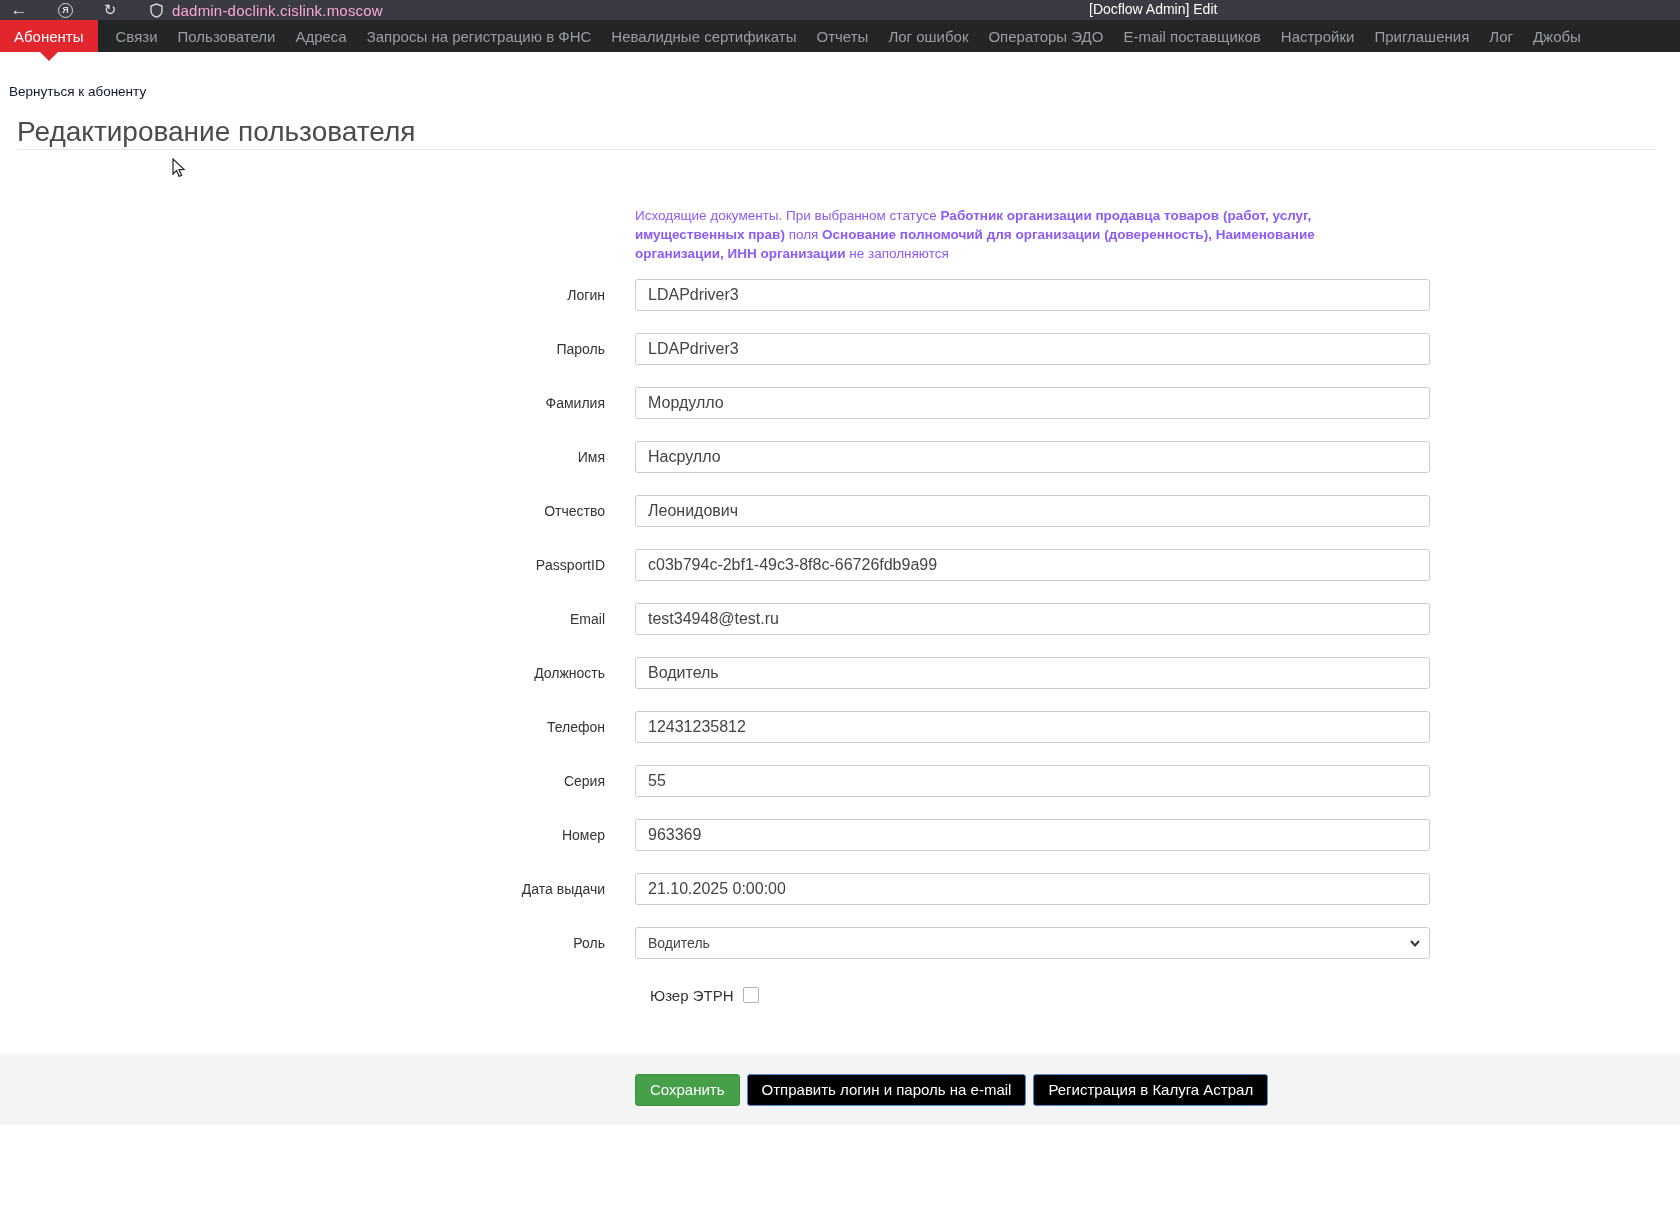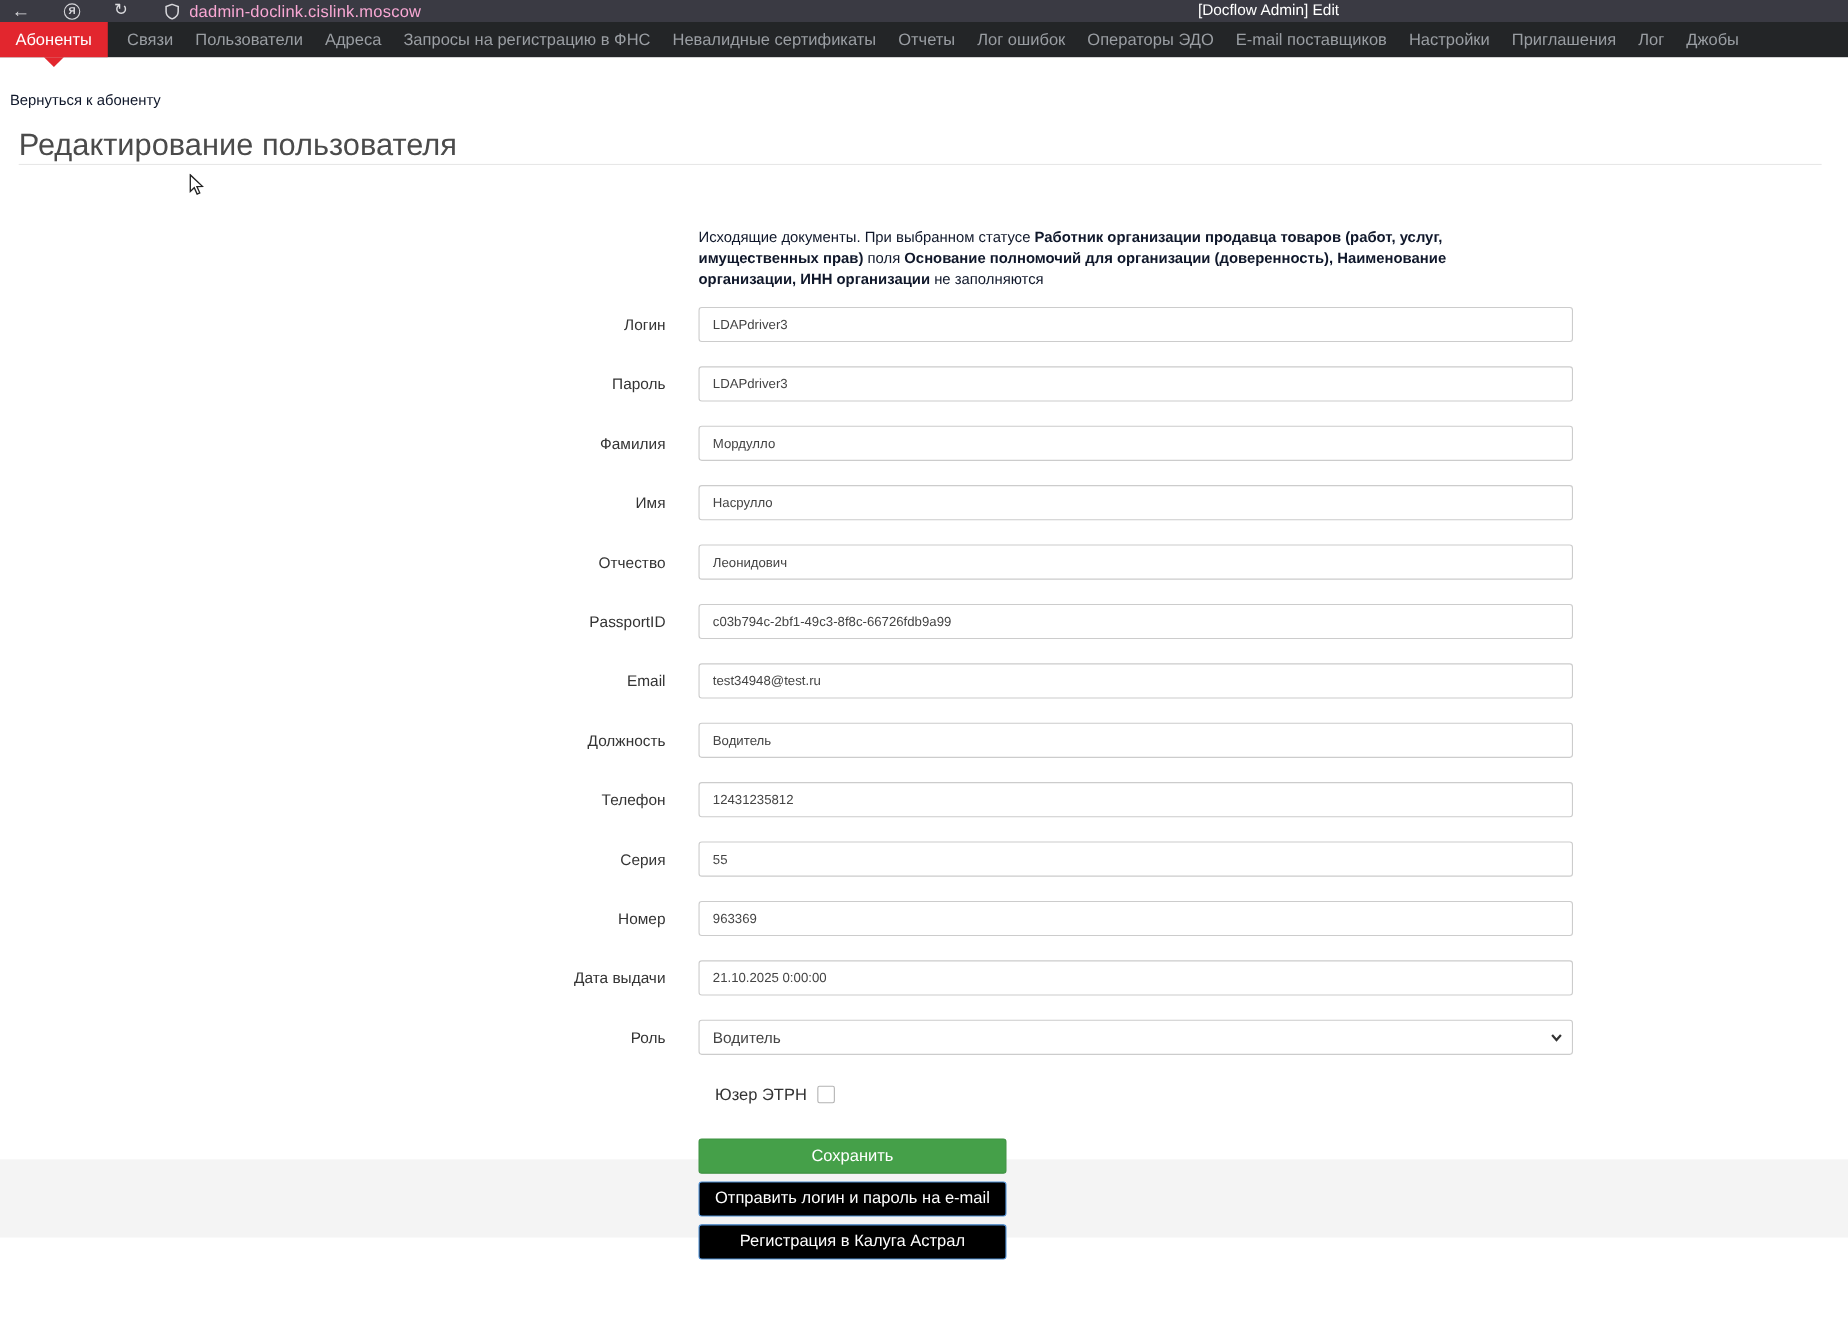--- a/index.html
+++ b/index.html
@@ -26,42 +26,42 @@
   .nav-item.active { position:relative; background:#e2262e; color:#fff; padding:0 14px; }
   .nav-item.active::after { content:""; position:absolute; top:100%; left:50%; transform:translateX(-50%);
               border:9px solid transparent; border-top-color:#e2262e; border-bottom-width:0; }
 
   
   .main { padding-top:30px; }
   .back-link { display:inline-block; margin-left:9px; font-size:13.5px; color:#0f172a; text-decoration:none; cursor:pointer; }
   .page-title { margin:16px 24px 0 17px; font-size:28px; font-weight:400; color:#4b4b4b;
                 padding-bottom:1px; border-bottom:1px solid #e7e7e7; }
 
-  .warning { margin:56px 0 0 635px; width:706px; font-size:13.5px; line-height:19px; color:#0f172a; }
+  .warning { margin:56px 0 0 635px; width:706px; font-size:13.5px; line-height:19px; color:#8b5cf6; }
   .warning b { font-weight:700; }
 
   .form { margin-top:16px; }
   .form-row { display:flex; align-items:center; margin-bottom:22px; height:32px; }
   .form-label { width:605px; text-align:right; font-size:14px; color:#333; flex:0 0 auto; }
   .control { margin-left:30px; width:795px; position:relative; }
   .form-input { width:795px; height:32px; border:1px solid #ccc; border-radius:3px; padding:0 12px;
-                font-family:inherit; font-size:12px; color:#444; background:#fff; }
+                font-family:inherit; font-size:16px; color:#444; background:#fff; }
   .select-wrap { position:relative; width:795px; }
   .form-select { appearance:none; -webkit-appearance:none; width:795px; height:32px; border:1px solid #ccc;
                  border-radius:3px; padding:0 28px 0 12px; font-family:inherit; font-size:14px; color:#444; background:#fff; }
   .select-chevron { position:absolute; right:8px; top:9px; pointer-events:none; }
 
   .checkbox-row { margin:26px 0 0 650px; display:flex; align-items:center; height:20px; }
   .checkbox-label { font-size:15px; color:#333; }
   .etrn-checkbox { appearance:none; -webkit-appearance:none; width:16px; height:16px; margin-left:9px;
                    border:1px solid #b3b3b3; border-radius:2px; background:#fff; cursor:pointer; }
 
   
   .footer-band { margin-top:49px; height:71px; background:#f4f4f4; display:flex; align-items:center; }
-  .footer-buttons { display:flex; gap:7px; margin-left:635px;flex-direction:column; }
+  .footer-buttons { display:flex; gap:7px; margin-left:635px; }
   .btn { height:32px; padding:0 14px; border:1px solid transparent; border-radius:3px; font-family:inherit;
          font-size:15px; color:#fff; cursor:pointer; white-space:nowrap; }
   .btn-success { background:#45a049; border-color:#3f9243; }
   .btn-primary { background:#000000; border-color:#4b8bd0; }
 
   .cursor { position:absolute; left:171px; top:158px; pointer-events:none; }
 </style>
 </head>
 <body>
 

